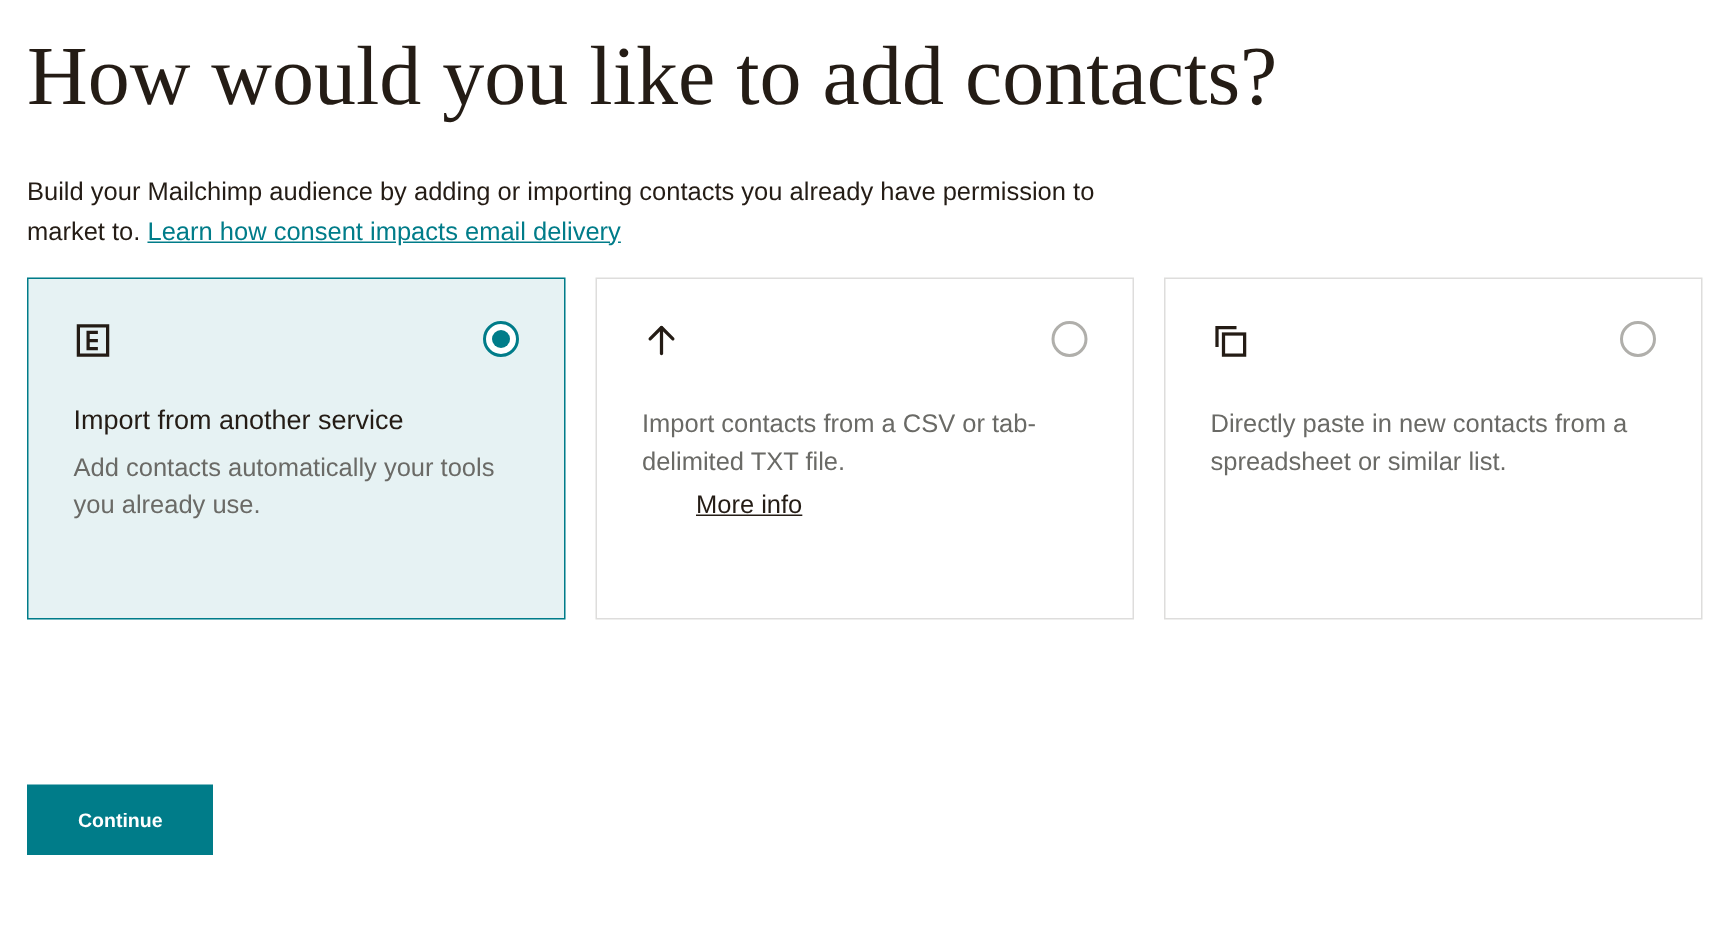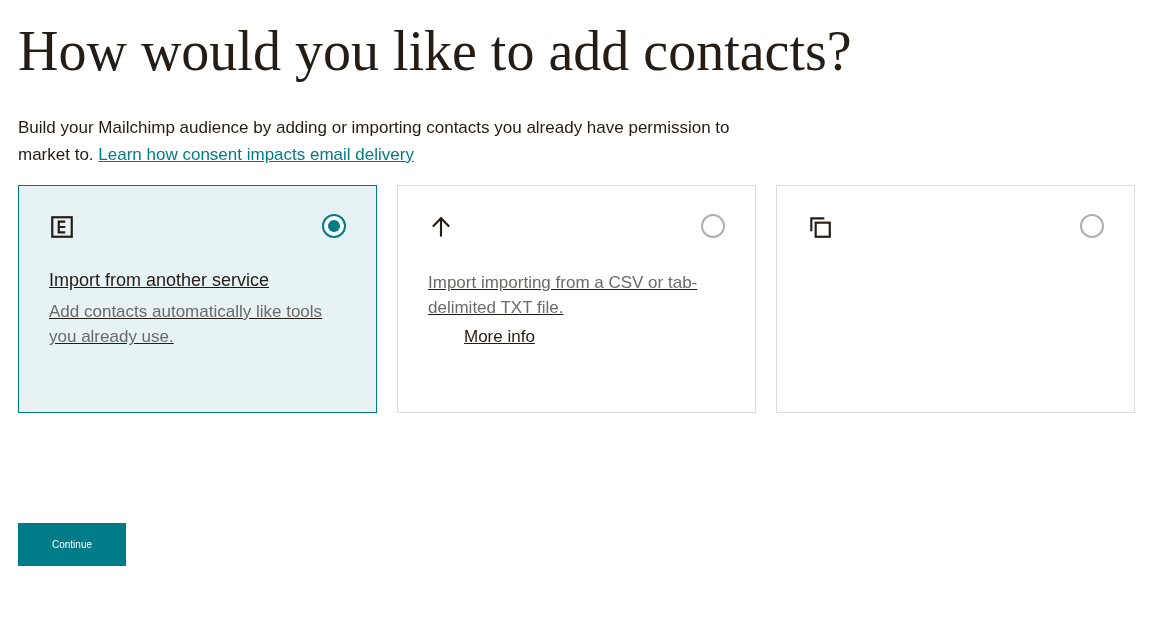--- a/index.html
+++ b/index.html
@@ -26,21 +26,20 @@
     max-width: 720px;
   }
   .intro a {
     color: #007c89;
     text-decoration: underline;
   }
   .cards {
     display: flex;
     gap: 20px;
     margin-bottom: 110px;
-    text-decoration: underline;
   }
   .card {
     flex: 1 1 0;
     border: 1px solid #dedddc;
     padding: 28px 30px 28px 30px;
     background: #fff;
     cursor: pointer;
     min-height: 228px;
     position: relative;
   }
@@ -100,22 +99,22 @@
     font-size: 17px;
     color: #241c15;
     text-decoration: underline;
     cursor: pointer;
     margin-left: 36px;
   }
   .continue-btn {
     background: #007c89;
     color: #fff;
     border: none;
-    font-size: 10px;
-    font-weight: 400;
+    font-size: 13px;
+    font-weight: 700;
     padding: 16px 34px;
     cursor: pointer;
   }
 </style>
 </head>
 <body>
 
 
 
 <h1>How would you like to add contacts?</h1>
@@ -132,47 +131,48 @@
         <svg viewBox="0 0 24 24" width="26" height="26" fill="none" stroke="currentColor" stroke-width="2">
           <rect x="3" y="3" width="18" height="18"></rect>
           <path d="M15 7 H9 V12 H15 M9 12 V17 H15"></path>
         </svg>
       </span>
       <span class="radio">
           <span class="radio-dot"></span>
         </span>
     </div>
     <div class="card-title">Import from another service</div>
-    <div class="card-desc">Add contacts automatically like tools you already use.</div>
+    <div class="card-desc">Add contacts automatically your tools you already use.</div>
   </div>
 
   <div class="card">
     <div class="card-top">
       <span class="card-icon">
         <svg viewBox="0 0 24 24" width="26" height="26" fill="none" stroke="currentColor" stroke-width="2" stroke-linecap="round" stroke-linejoin="round">
           <line x1="12" y1="20" x2="12" y2="4"></line>
           <polyline points="5 11 12 4 19 11"></polyline>
         </svg>
       </span>
       <span class="radio"></span>
     </div>
-    <div class="card-desc">Import importing from a CSV or tab-delimited TXT file.</div>
+    <div class="card-desc">Import contacts from a CSV or tab-delimited TXT file.</div>
     <a class="card-link">More info</a>
   </div>
 
   <div class="card">
     <div class="card-top">
       <span class="card-icon">
         <svg viewBox="0 0 24 24" width="26" height="26" fill="none" stroke="currentColor" stroke-width="2">
           <rect x="8" y="8" width="13" height="13"></rect>
           <polyline points="4 16 4 4 16 4"></polyline>
         </svg>
       </span>
       <span class="radio"></span>
     </div>
+    <div class="card-desc">Directly paste in new contacts from a spreadsheet or similar list.</div>
   </div>
 
 </div>
 
 <button class="continue-btn">Continue</button>
 
 
 
 
 </body></html>

